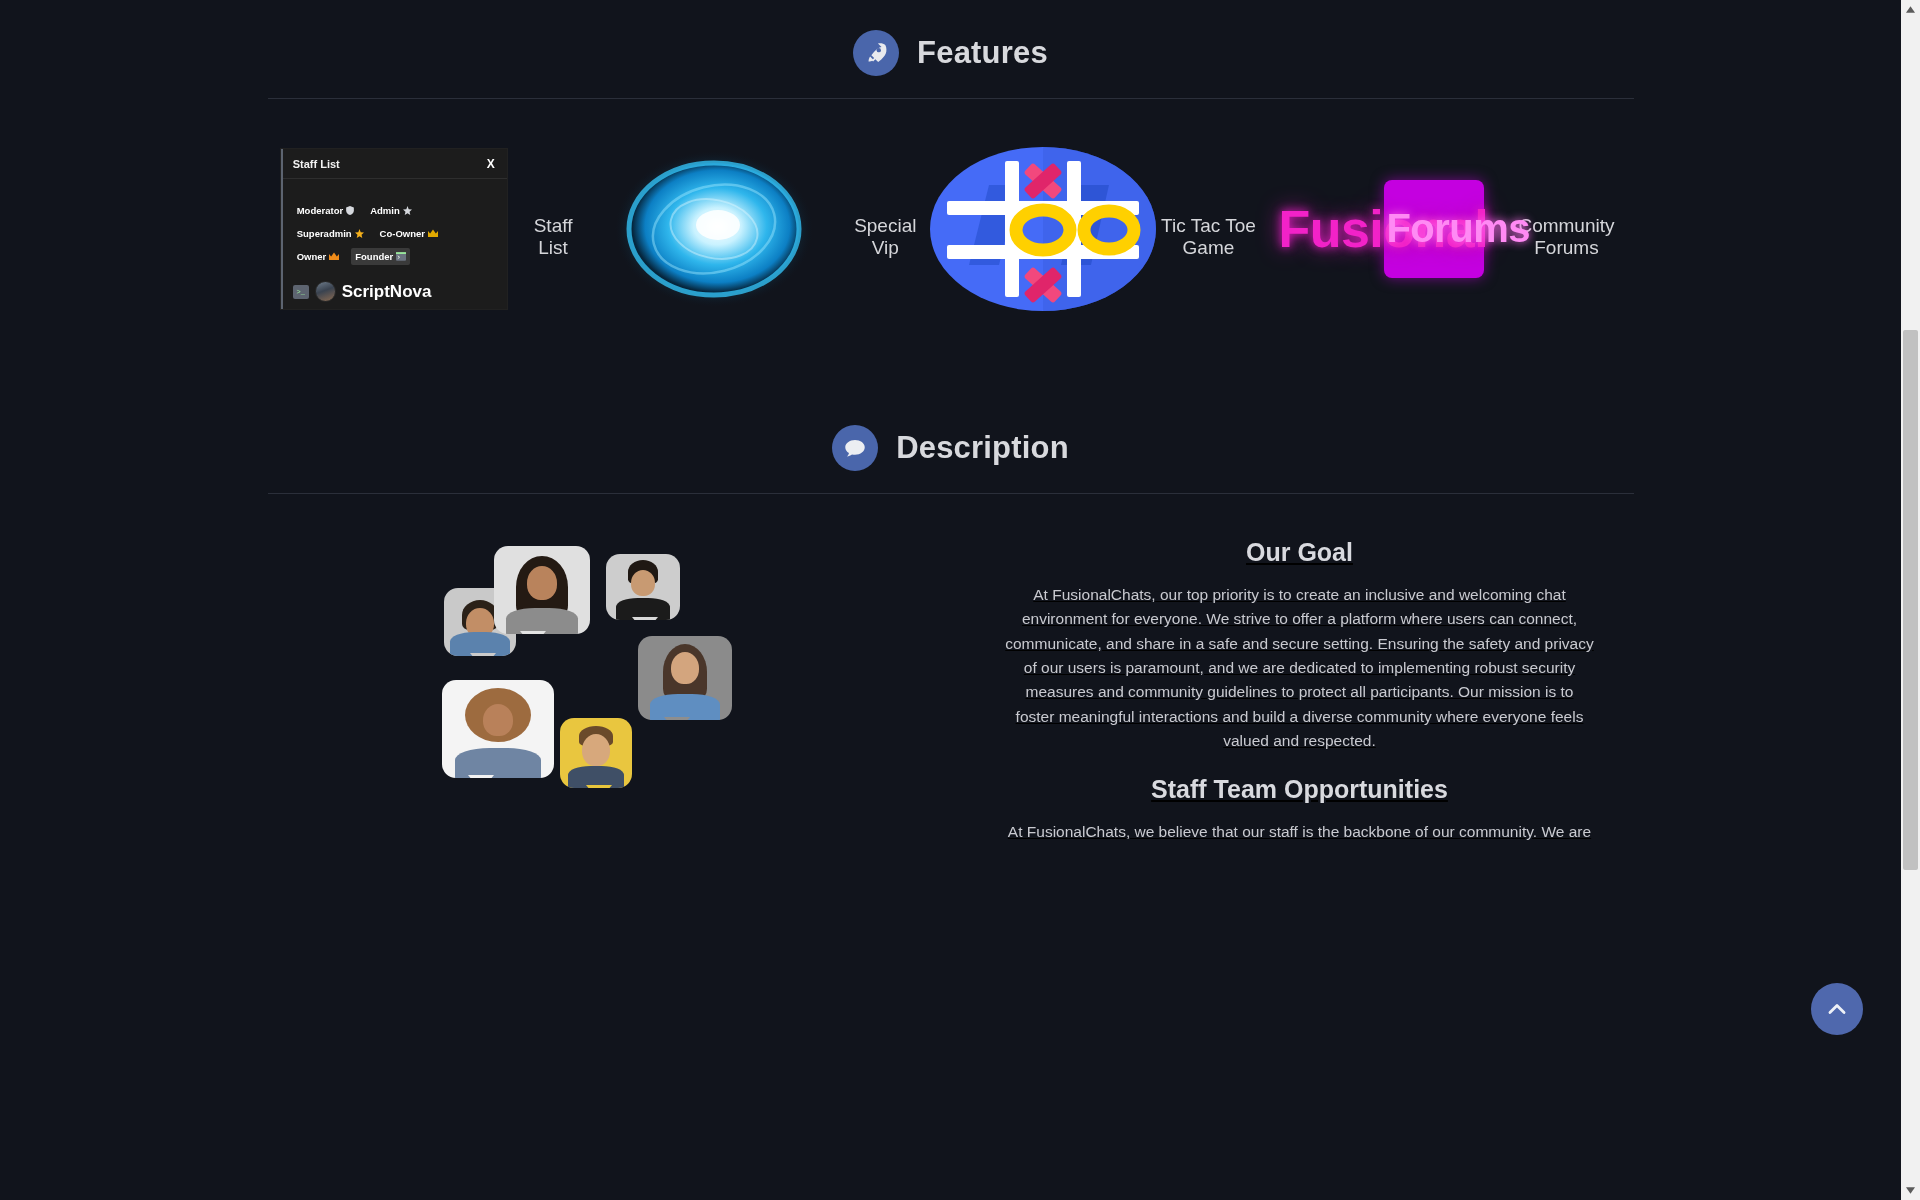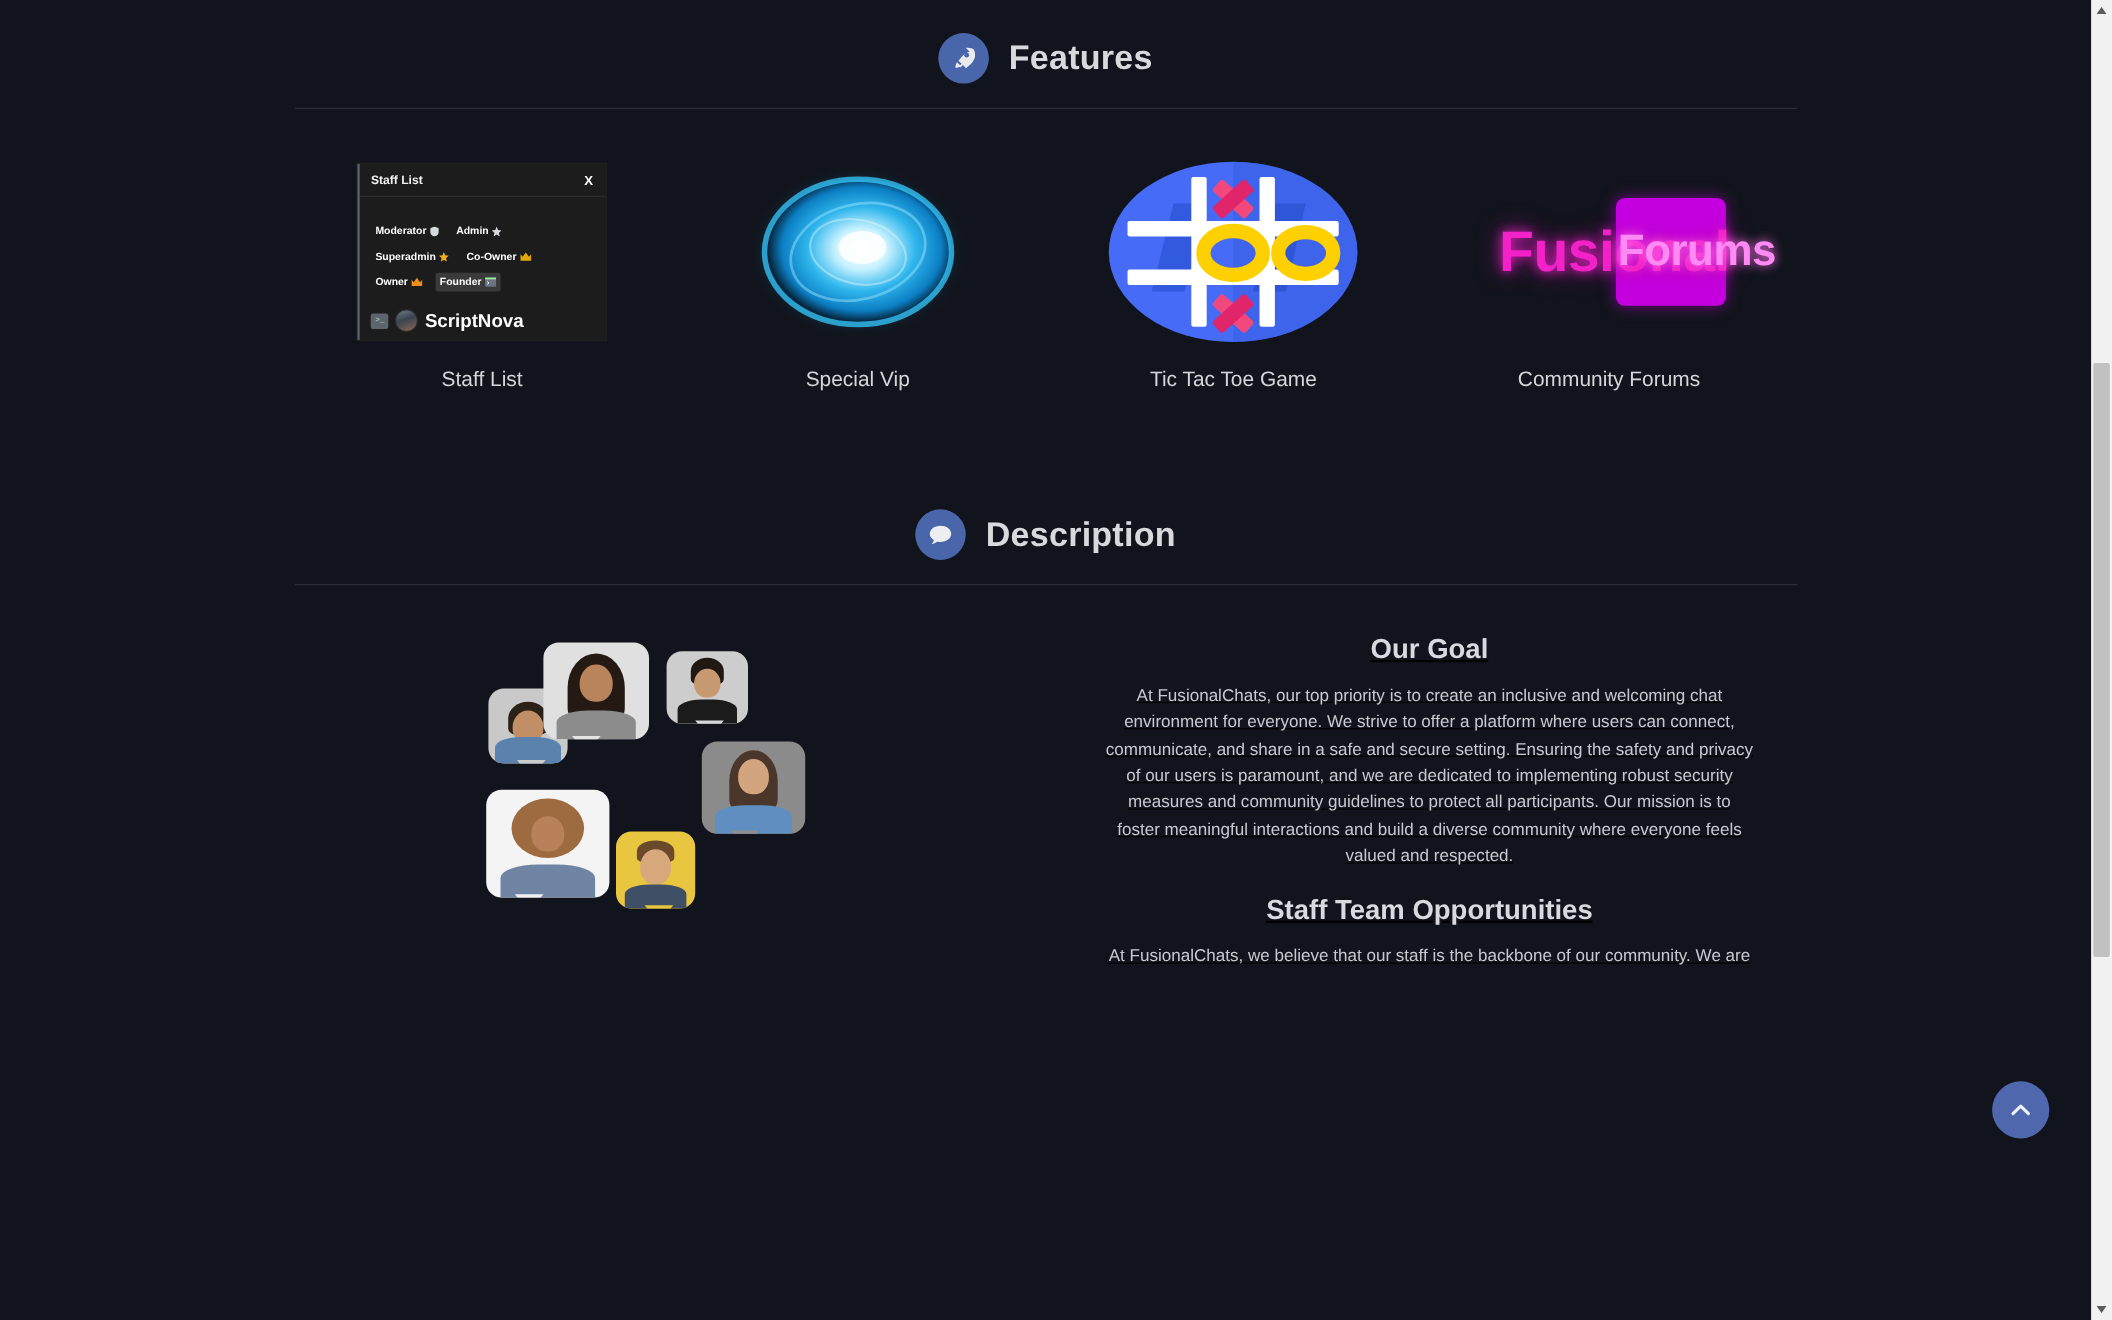--- a/index.html
+++ b/index.html
@@ -68,21 +68,21 @@
     padding-top: 40px;
   }
   .features-grid {
     display: grid;
     grid-template-columns: repeat(4, 1fr);
     row-gap: 62px;
     column-gap: 0;
   }
   .feature {
     display: flex;
-    flex-direction: column;
+    flex-direction: row;
     align-items: center;
   }
   .feature-art {
     width: 280px;
     height: 180px;
     display: flex;
     align-items: center;
     justify-content: center;
     position: relative;
   }

